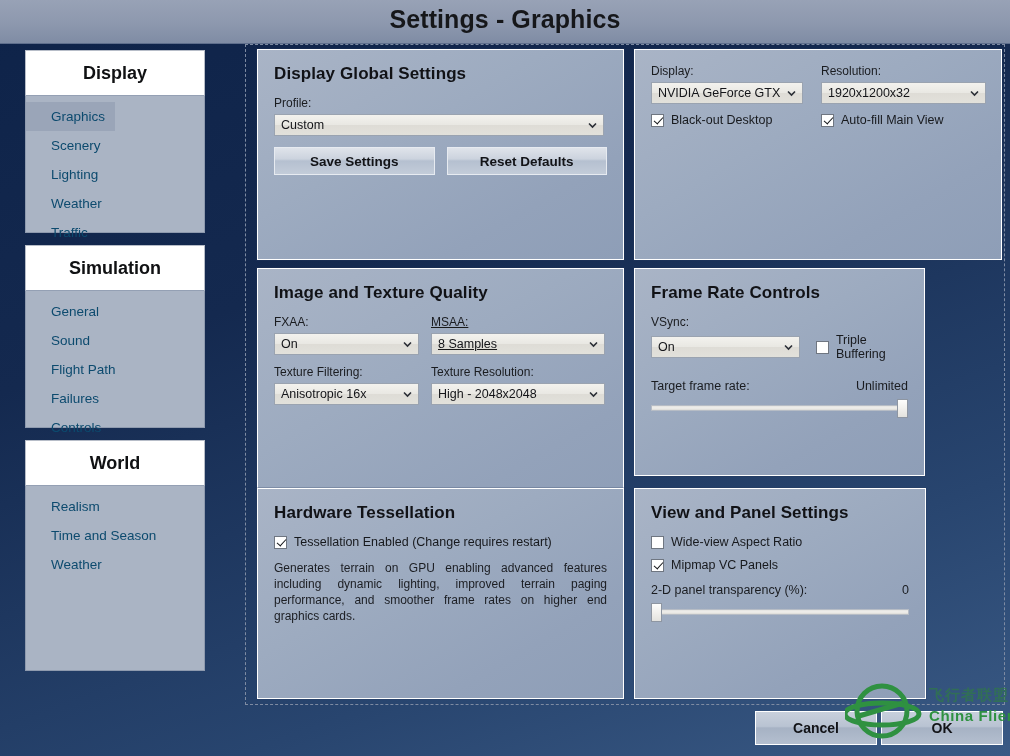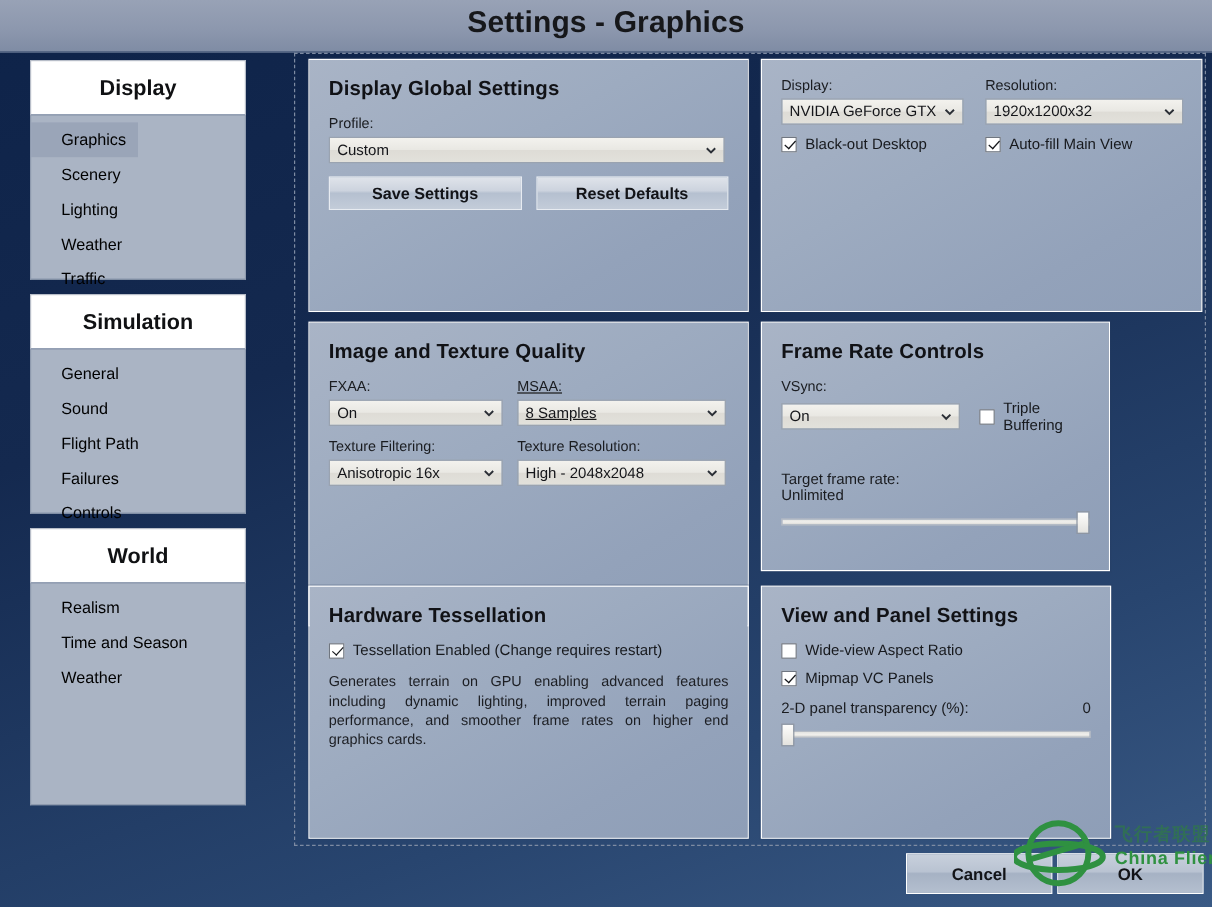--- a/index.html
+++ b/index.html
@@ -72,21 +72,21 @@
     padding: 6px 0 6px 0;
   }
   #list-display  { height: 137px; }
   #list-sim      { height: 137px; }
   #list-world    { height: 185px; }
   .side-item {
     height: 29px;
     line-height: 29px;
     padding-left: 25px;
     font-size: 13.5px;
-    color: #000000;
+    color: #0c4a6e;
     width: fit-content;
     min-width: 0;
     padding-right: 10px;
   }
   .side-item.active {
     background: #9aa5b8;
   }
   .side-spacer { height: 12px; }
 
   
@@ -448,21 +448,21 @@
           <svg width="9" height="9" viewBox="0 0 9 9">
               <path d="M1 3 L4.5 6.5 L8 3" stroke="#2b2f36" stroke-width="1.6" fill="none"></path>
             </svg>
         </span>
       </div>
       <div class="cbrow">
         <span class="cbox"></span>
         <span>Triple Buffering</span>
       </div>
     </div>
-    <div class="slider-label-row" style="margin-top:31px;flex-direction:column;">
+    <div class="slider-label-row" style="margin-top:18px;">
       <span>Target frame rate:</span>
       <span>Unlimited</span>
     </div>
     <div class="slider-wrap">
       <div class="slider-track"></div>
       <div class="slider-thumb thumb-right"></div>
     </div>
   </div>
 
   <div class="panel p-bl">

